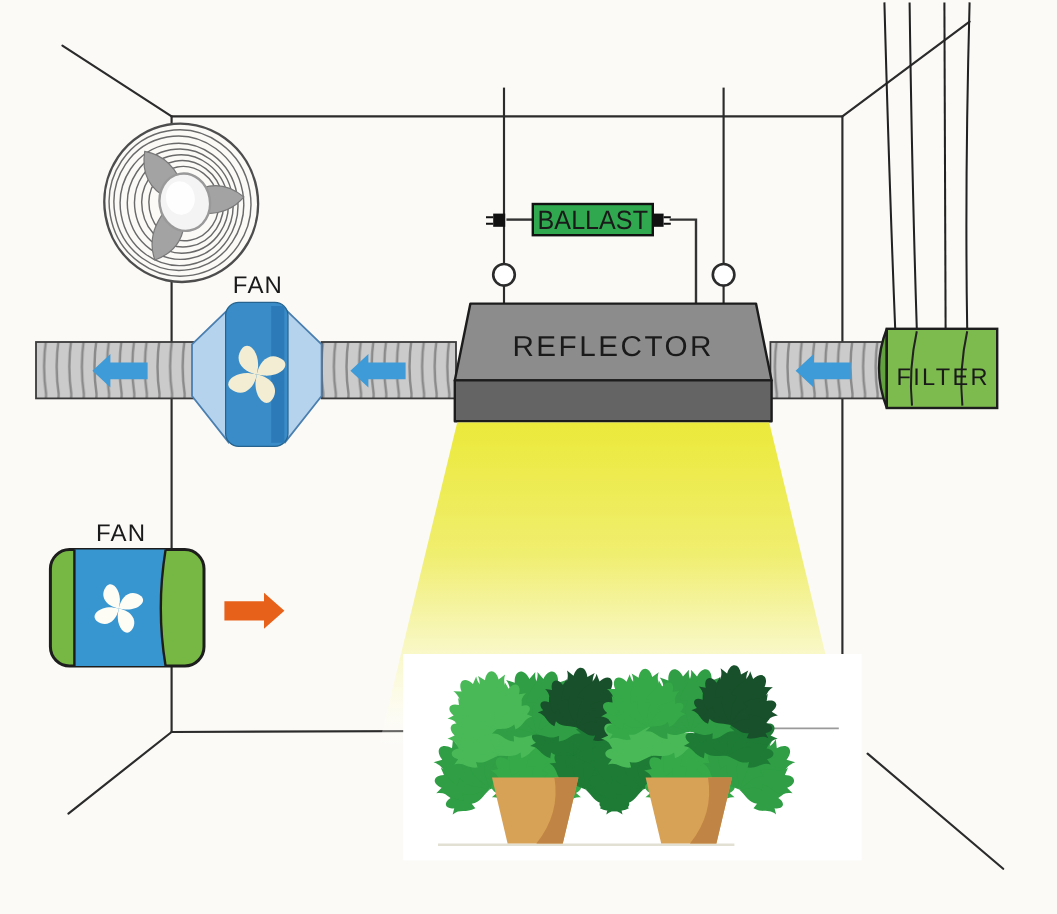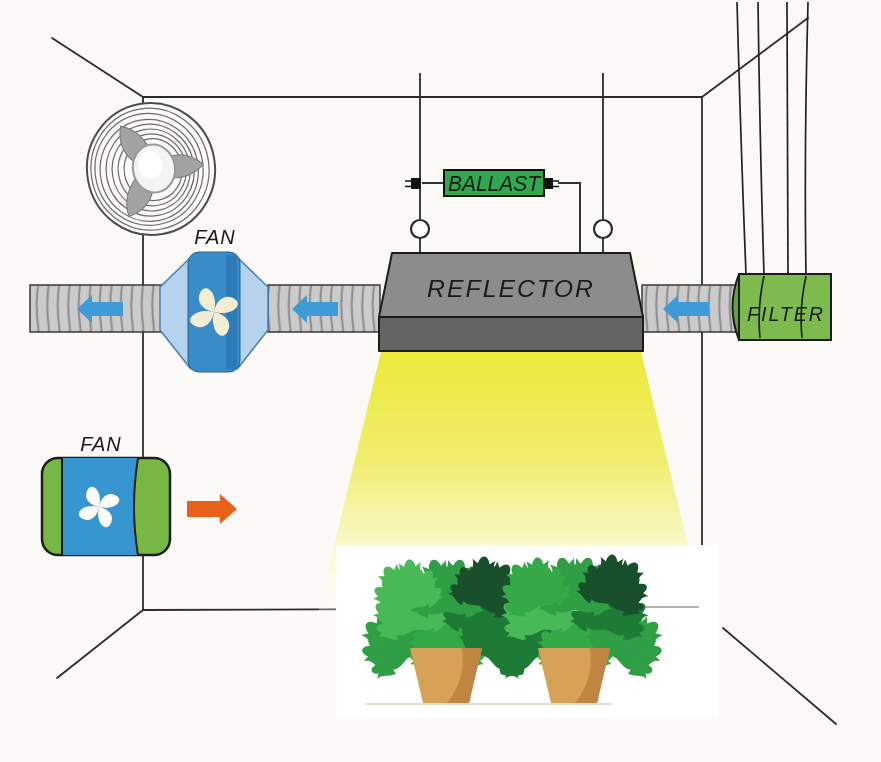--- a/index.html
+++ b/index.html
@@ -1,20 +1,19 @@
 <!DOCTYPE html>
 <html><head>
 <meta charset="utf-8">
 <style>
   html,body{margin:0;padding:0;background:#ffffff;}
   #stage{
     width:881px;height:762px;position:relative;overflow:hidden;
     background:#fbfaf7;
     font-family:"Liberation Sans", sans-serif;
-    font-style:italic;
   }
   svg{display:block;}
   text{
     font-family:"Liberation Sans", sans-serif;
     fill:#1a1a1a;
   }
   .lbl-big{font-size:24px;letter-spacing:2px;}
   .lbl-box{font-size:22px;}
   .lbl-filter{font-size:20px;letter-spacing:2px;}
   .lbl-fan{font-size:20px;letter-spacing:1px;}

